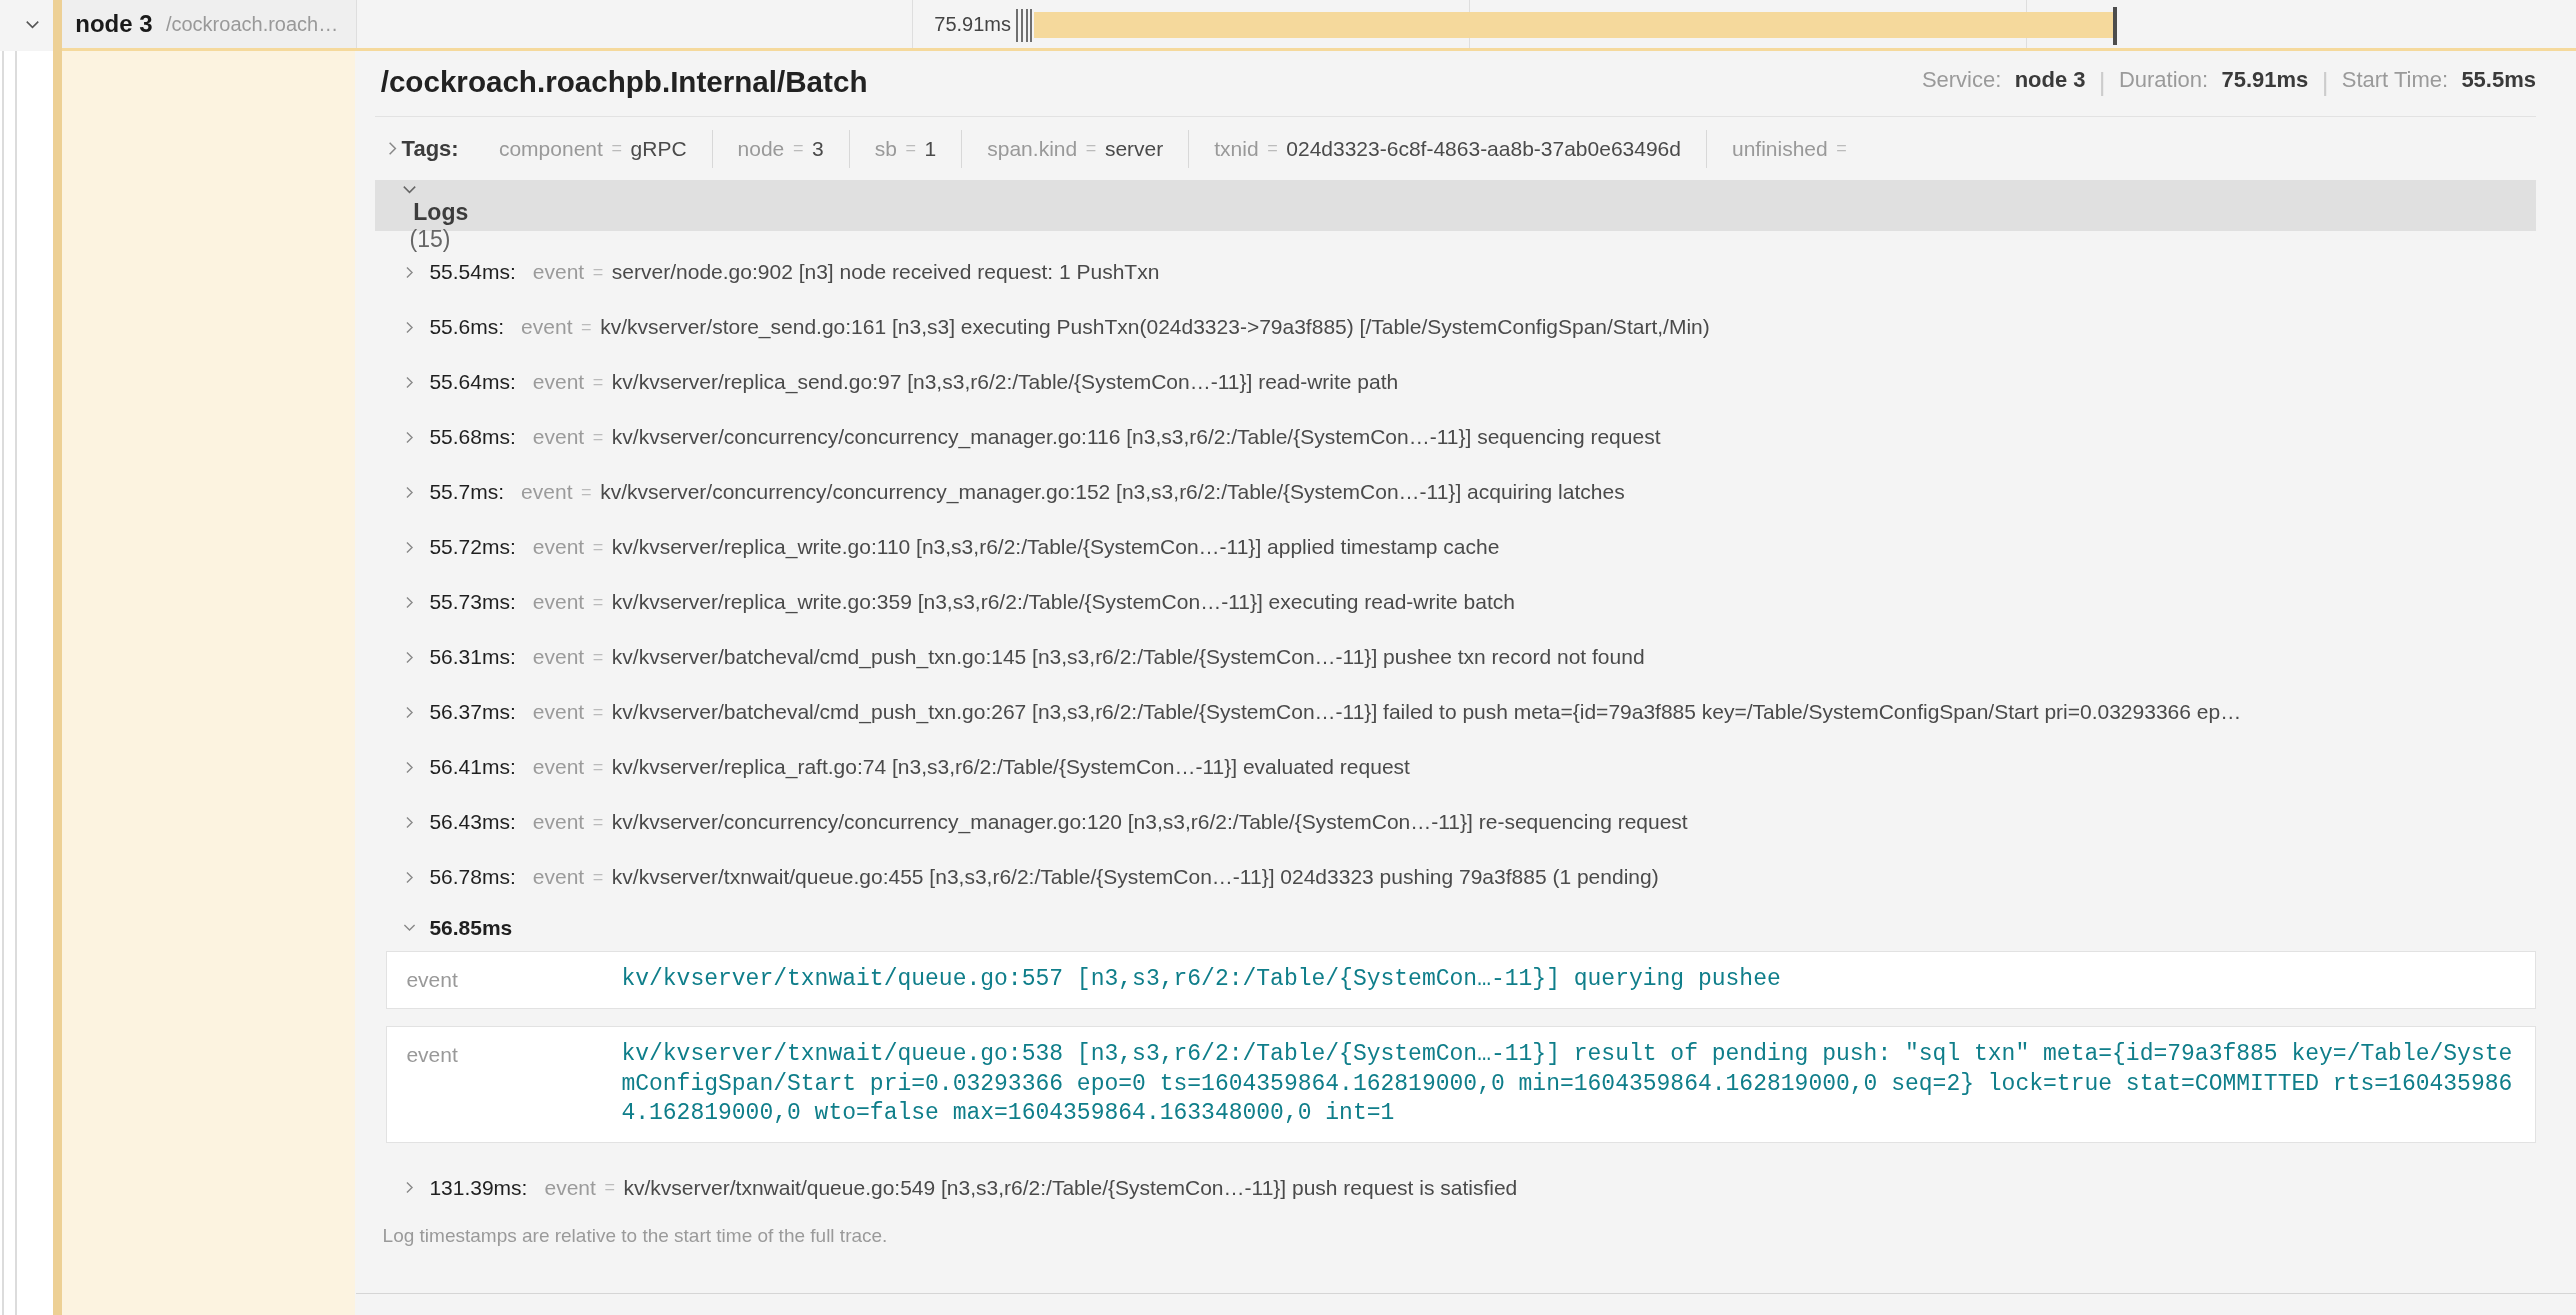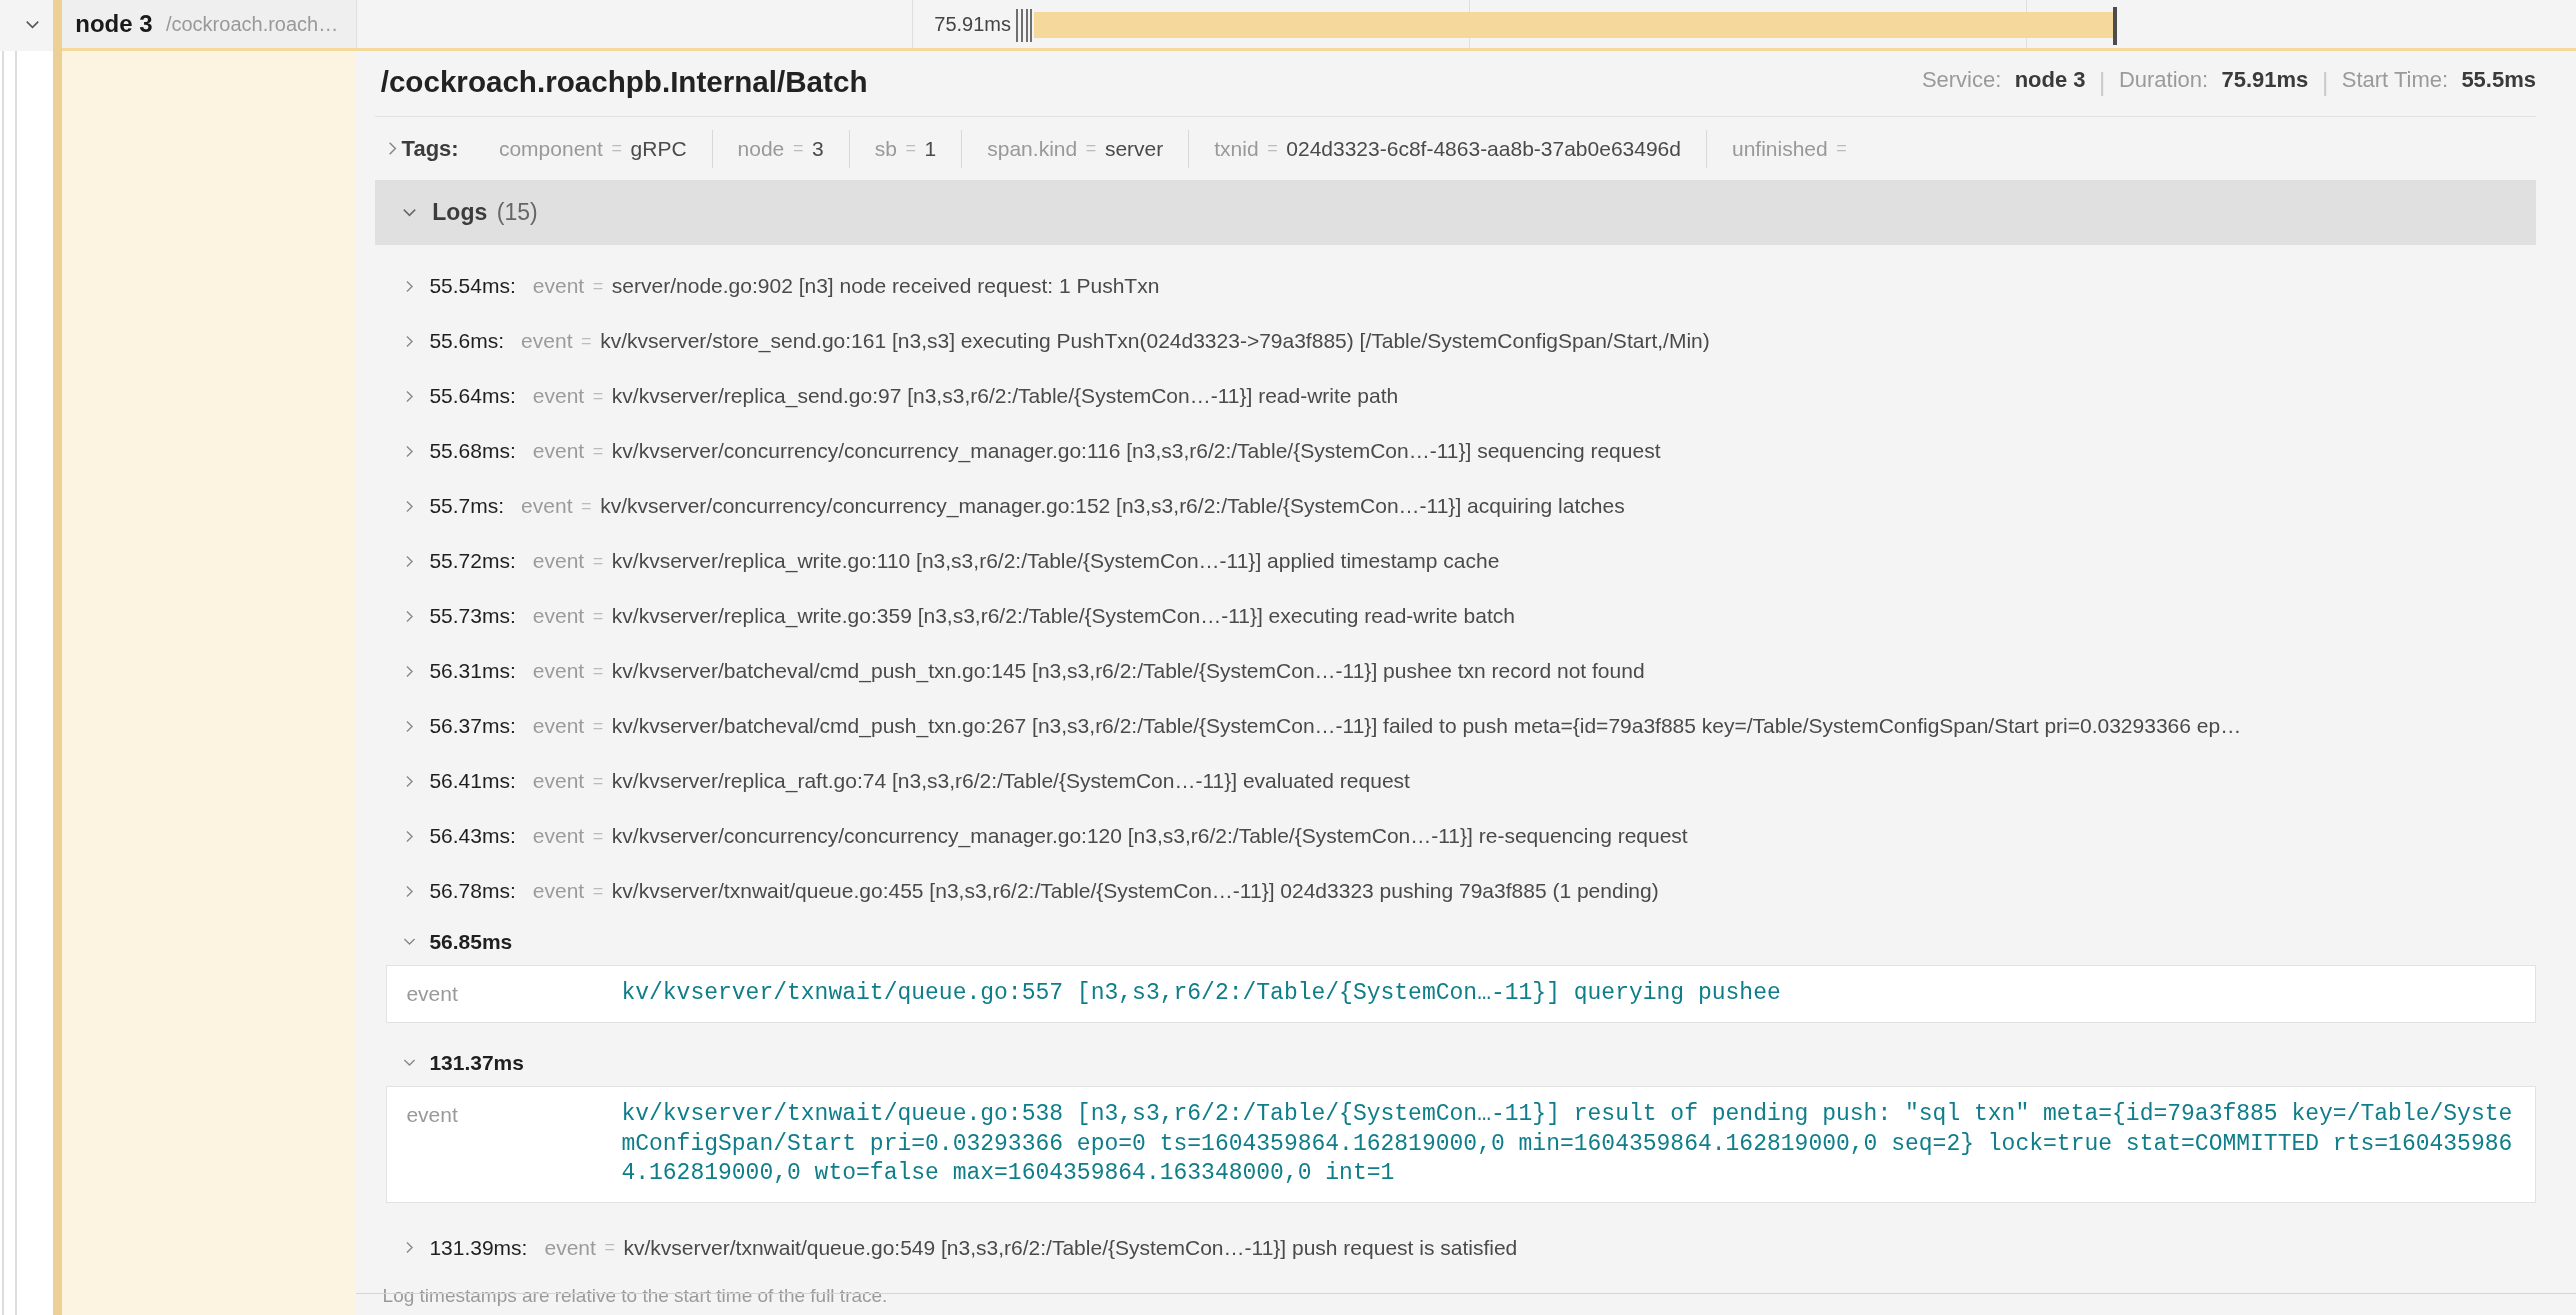--- a/index.html
+++ b/index.html
@@ -42,21 +42,21 @@
   .tags-row{display:flex;align-items:center;height:63px;padding-left:7.6px;cursor:pointer;}
   .chev{display:inline-flex;align-items:center;}
   .tags-label{font-weight:bold;font-size:22px;color:#3c3c3c;margin-left:0;}
   .tags-list{display:flex;align-items:center;margin-left:15.3px;}
   .tag-item{display:flex;align-items:center;font-size:21px;padding:0 25px;height:38px;border-right:1px solid #d8d8d8;}
   .tag-item.last{border-right:none;}
   .tag-key{color:#999;}
   .tag-eq{color:#bbb;font-size:18px;margin:0 8.6px;}
   .tag-val{color:#4a4a4a;}
 
-  .logs-header{height:65px;background:#e0e0e0;display:flex;align-items:center;padding-left:25px;cursor:pointer;}
+  .logs-header{height:51px;background:#e0e0e0;display:flex;align-items:flex-start;padding-left:25px;cursor:pointer;flex-direction:column;}
   .logs-title{font-weight:bold;font-size:23px;color:#3c3c3c;margin-left:13.3px;}
   .logs-count{font-size:23px;color:#666;margin-left:9.5px;}
 
   .logs-list{margin-top:13.3px;}
   .log-row{height:55px;display:flex;align-items:center;padding-left:26px;white-space:nowrap;overflow:hidden;
            font-size:21px;cursor:pointer;}
   .log-chevron{flex:0 0 auto;margin-right:11.4px;display:flex;}
   .log-time{font-weight:normal;color:#1f1f1f;}
   .log-field{color:#9b9b9b;margin-left:17px;}
   .log-eq{color:#bbb;font-size:18px;margin:0 8.6px;}
@@ -335,28 +335,20 @@
     </div>
     <div class="log-card">
       <div class="field-row">
         <span class="field-name">event</span>
         <pre class="field-value">kv/kvserver/txnwait/queue.go:557 [n3,s3,r6/2:/Table/{SystemCon…-11}] querying pushee</pre>
       </div>
     </div>
   </div>
 
   <div>
-    <div class="log-expanded-header">
-      <span class="chev">
-        <svg width="17" height="17" viewBox="0 0 20 20">
-                <path d="M4 7l6 6 6-6" fill="none" stroke="#888" stroke-width="1.6"></path>
-              </svg>
-      </span>
-      <span class="leh-time">131.37ms</span>
-    </div>
     <div class="log-card">
       <div class="field-row">
         <span class="field-name">event</span>
         <pre class="field-value">kv/kvserver/txnwait/queue.go:538 [n3,s3,r6/2:/Table/{SystemCon…-11}] result of pending push: "sql txn" meta={id=79a3f885 key=/Table/SystemConfigSpan/Start pri=0.03293366 epo=0 ts=1604359864.162819000,0 min=1604359864.162819000,0 seq=2} lock=true stat=COMMITTED rts=1604359864.162819000,0 wto=false max=1604359864.163348000,0 int=1</pre>
       </div>
     </div>
   </div>
 
   <div class="log-row">
     <span class="log-chevron">

